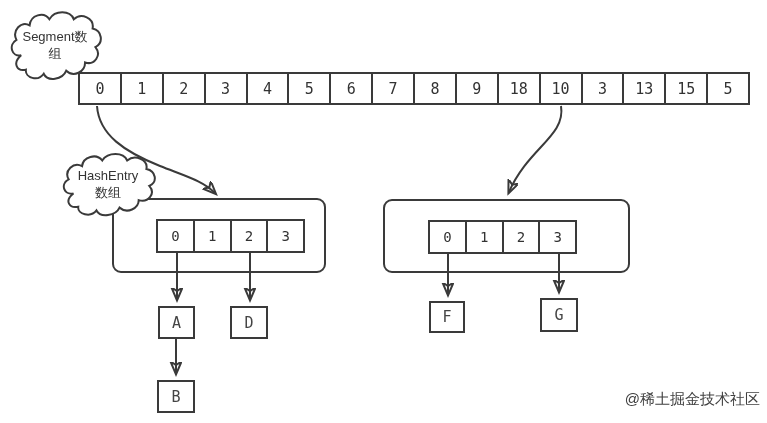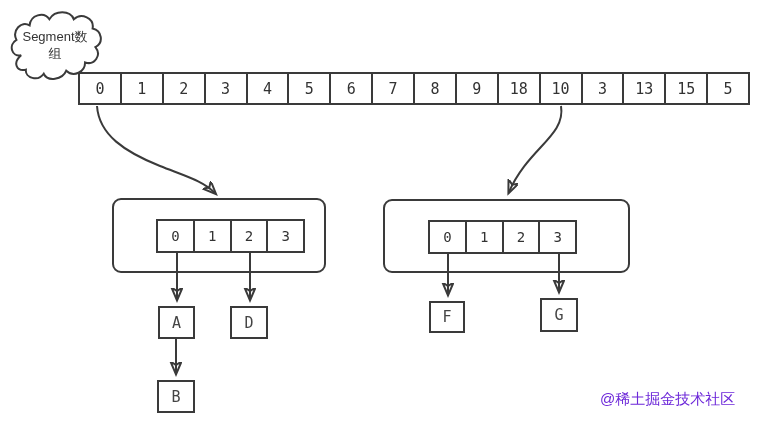--- a/index.html
+++ b/index.html
@@ -55,22 +55,22 @@
     align-items:center; justify-content:center; text-align:center;
     font-size:13px; line-height:1.3; color:#333; z-index:2;
   }
   .cloud.segment{ left:8px; top:10px; width:94px; height:72px; }
   .cloud.hashentry{ left:60px; top:152px; width:96px; height:66px; }
   
   .overlay{ position:absolute; left:0; top:0; z-index:6; pointer-events:none; }
   .overlay path{ stroke:#3a3a3a; stroke-width:2; fill:none; }
   
   .watermark{
-    position:absolute; left:600px; top:390px; width:160px; text-align:left;
-    font-size:15px; color:#6d28d9; z-index:7;
+    position:absolute; left:600px; top:390px; width:160px; text-align:right;
+    font-size:15px; color:#404040; z-index:7;
   }
 </style>
 </head>
 <body>
 
 <div class="canvas">
 
   <div class="seg-array">
     <div class="cell">0</div>
     <div class="cell">1</div>
@@ -115,20 +115,29 @@
   <div class="cloud segment">
     <svg viewBox="0 0 100 70" preserveAspectRatio="none">
       <path d="M 14 44 C 4 46 0 34 9 29 C 4 20 14 10 23 15 C 24 5 38 1 44 9 C 50 0 66 0 70 9 C 78 2 92 8 90 18 C 100 20 102 32 93 36 C 100 44 92 54 82 51 C 82 60 70 66 62 59 C 58 68 42 70 38 62 C 32 70 18 66 19 58 C 10 60 4 52 14 44 Z" fill="#ffffff" stroke="#3a3a3a" stroke-width="2" vector-effect="non-scaling-stroke"></path>
     </svg>
     <div class="cloud-text">
       <span>Segment数</span>
       <span>组</span>
     </div>
   </div>
 
+  <div class="cloud hashentry">
+    <svg viewBox="0 0 100 70" preserveAspectRatio="none">
+      <path d="M 14 44 C 4 46 0 34 9 29 C 4 20 14 10 23 15 C 24 5 38 1 44 9 C 50 0 66 0 70 9 C 78 2 92 8 90 18 C 100 20 102 32 93 36 C 100 44 92 54 82 51 C 82 60 70 66 62 59 C 58 68 42 70 38 62 C 32 70 18 66 19 58 C 10 60 4 52 14 44 Z" fill="#ffffff" stroke="#3a3a3a" stroke-width="2" vector-effect="non-scaling-stroke"></path>
+    </svg>
+    <div class="cloud-text">
+      <span>HashEntry</span>
+      <span>数组</span>
+    </div>
+  </div>
 
   <svg class="overlay" width="767" height="423" viewBox="0 0 767 423">
     <defs>
       <marker id="ah" markerUnits="userSpaceOnUse" markerWidth="16" markerHeight="14" refX="11.5" refY="5.5" orient="auto">
         <path d="M0 0 L13 5.5 L0 11 L3.5 5.5 Z" fill="#3a3a3a" stroke="none"></path>
       </marker>
     </defs>
     <path d="M97 106 C99 135 125 152 160 166 C188 177 203 181 215 193" marker-end="url(#ah)"></path>
     <path d="M561 106 C566 136 528 148 509 192" marker-end="url(#ah)"></path>
     <path d="M177 253 L177 299" marker-end="url(#ah)"></path>

